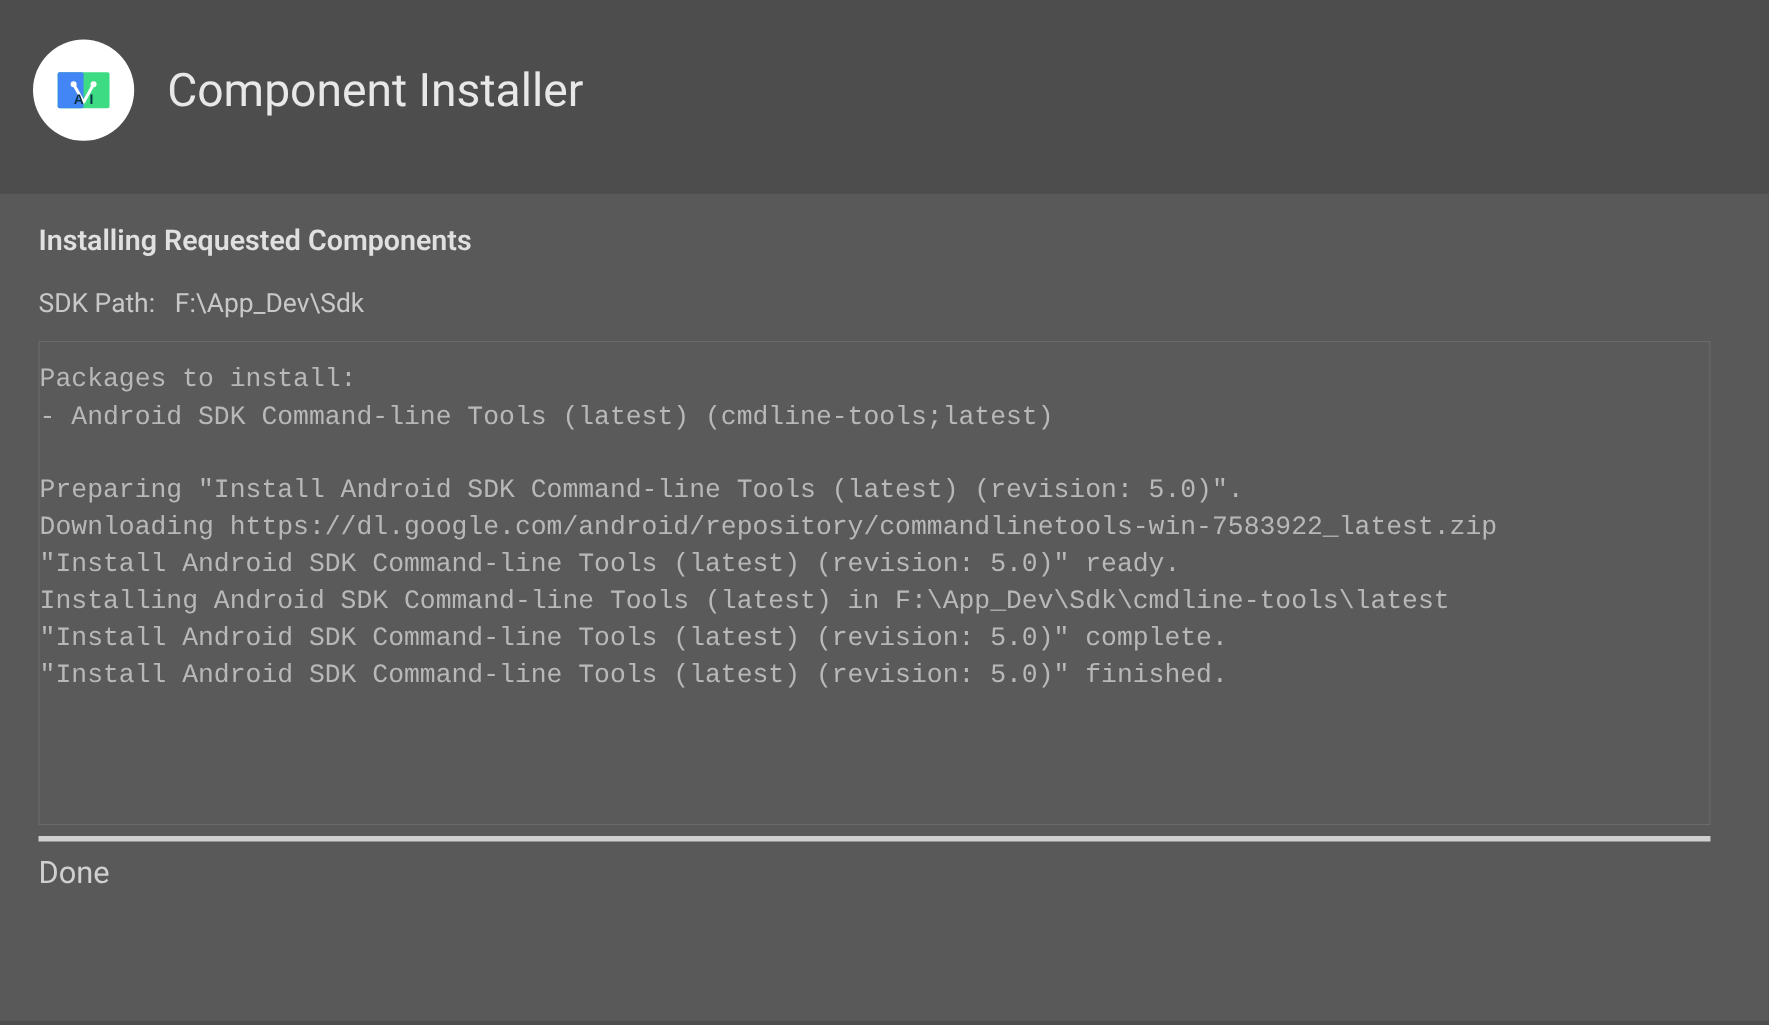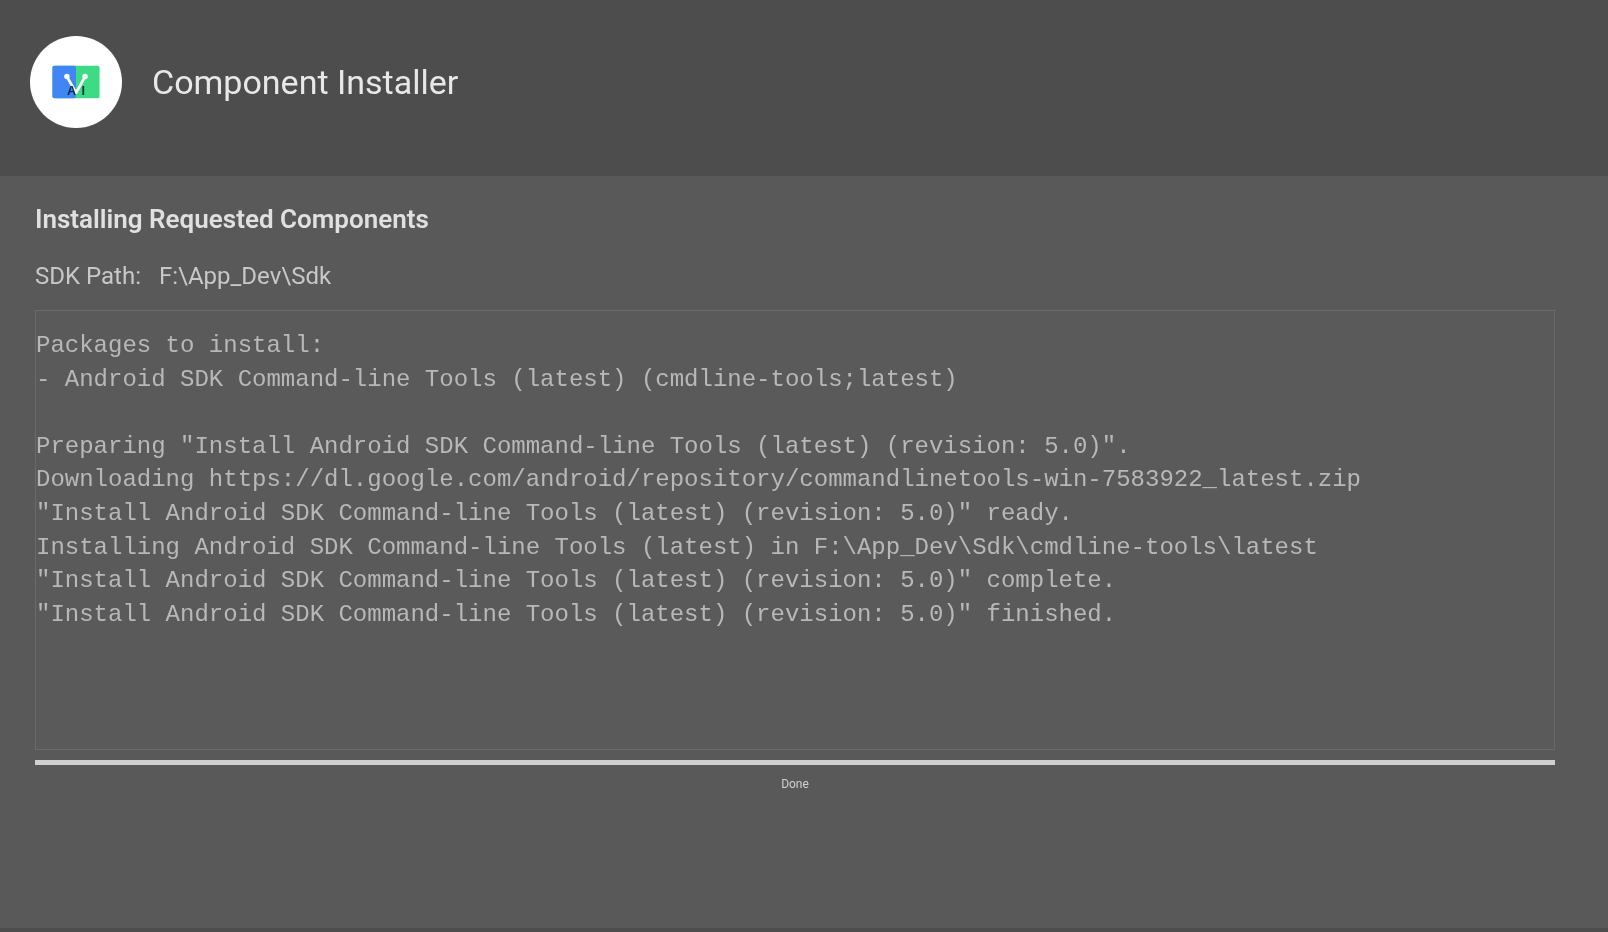--- a/index.html
+++ b/index.html
@@ -30,21 +30,21 @@
       align-items: center;
       justify-content: center;
       margin-right: 30px;
       flex-shrink: 0;
     }
     .app-icon svg {
       width: 58px;
       height: 58px;
     }
     .header-title {
-      font-size: 34px;
+      font-size: 42px;
       font-weight: 400;
       color: #e8e8e8;
     }
     .content {
       background-color: #595959;
       padding: 28px 53px 0 35px;
       height: calc(100% - 180px);
     }
     .section-title {
       font-size: 26px;
@@ -73,24 +73,23 @@
       white-space: pre;
       overflow: hidden;
     }
     .progress-bar {
       height: 5px;
       background-color: #d0d0d0;
       margin-top: 10px;
       width: 100%;
     }
     .status-text {
-      font-size: 12px;
+      font-size: 28px;
       color: #d0d0d0;
       margin-top: 12px;
-      text-align: center;
     }
   </style>
 </head>
 <body>
 
 <div class="header">
   <div class="app-icon">
     <svg viewBox="0 0 64 64">
       <rect x="6" y="14" width="52" height="36" rx="2" fill="#3ddc84"></rect>
       <rect x="6" y="14" width="26" height="36" rx="2" fill="#4285f4"></rect>

